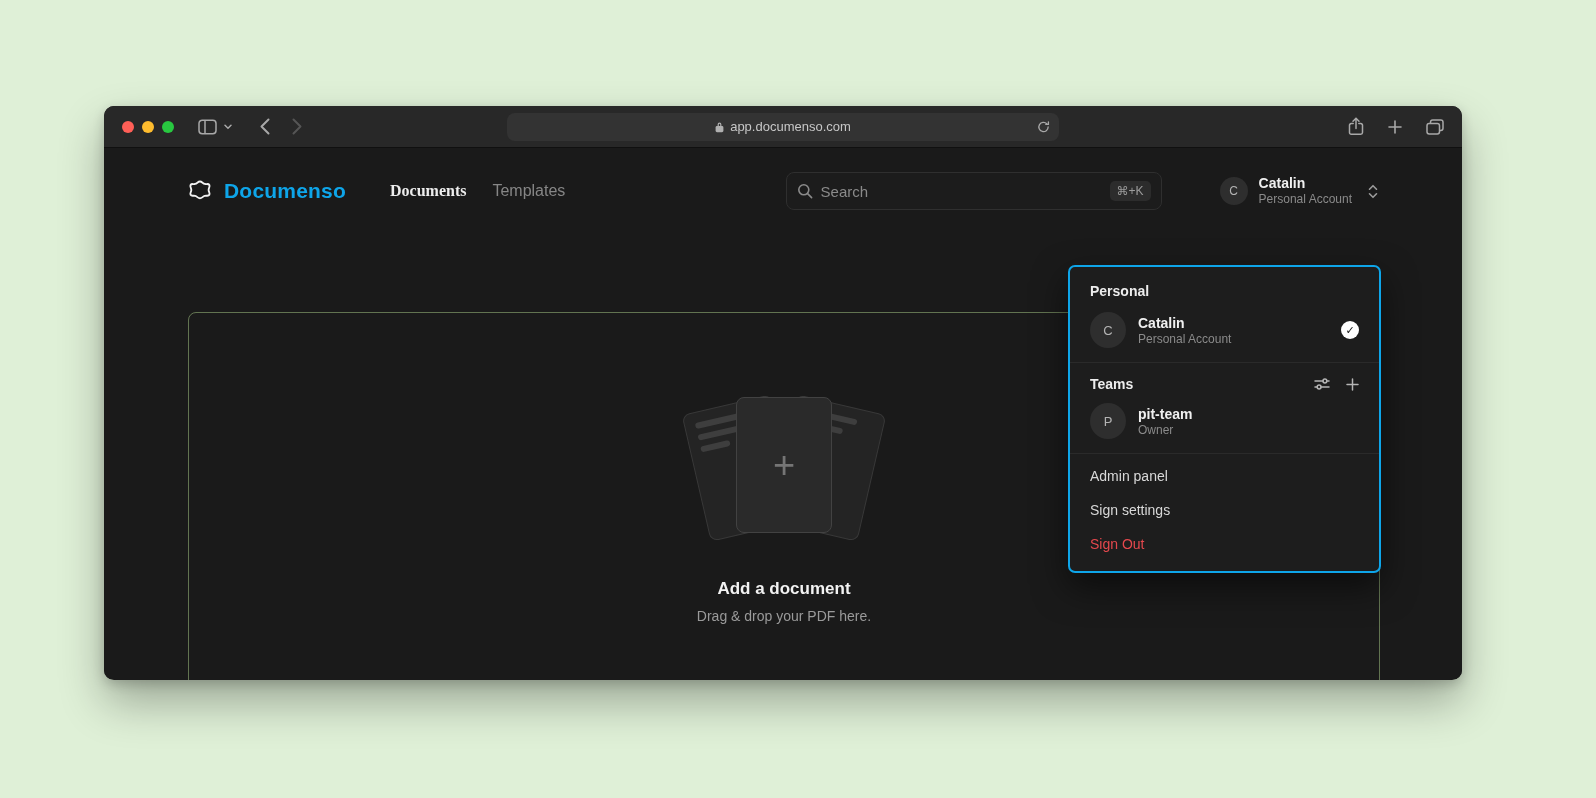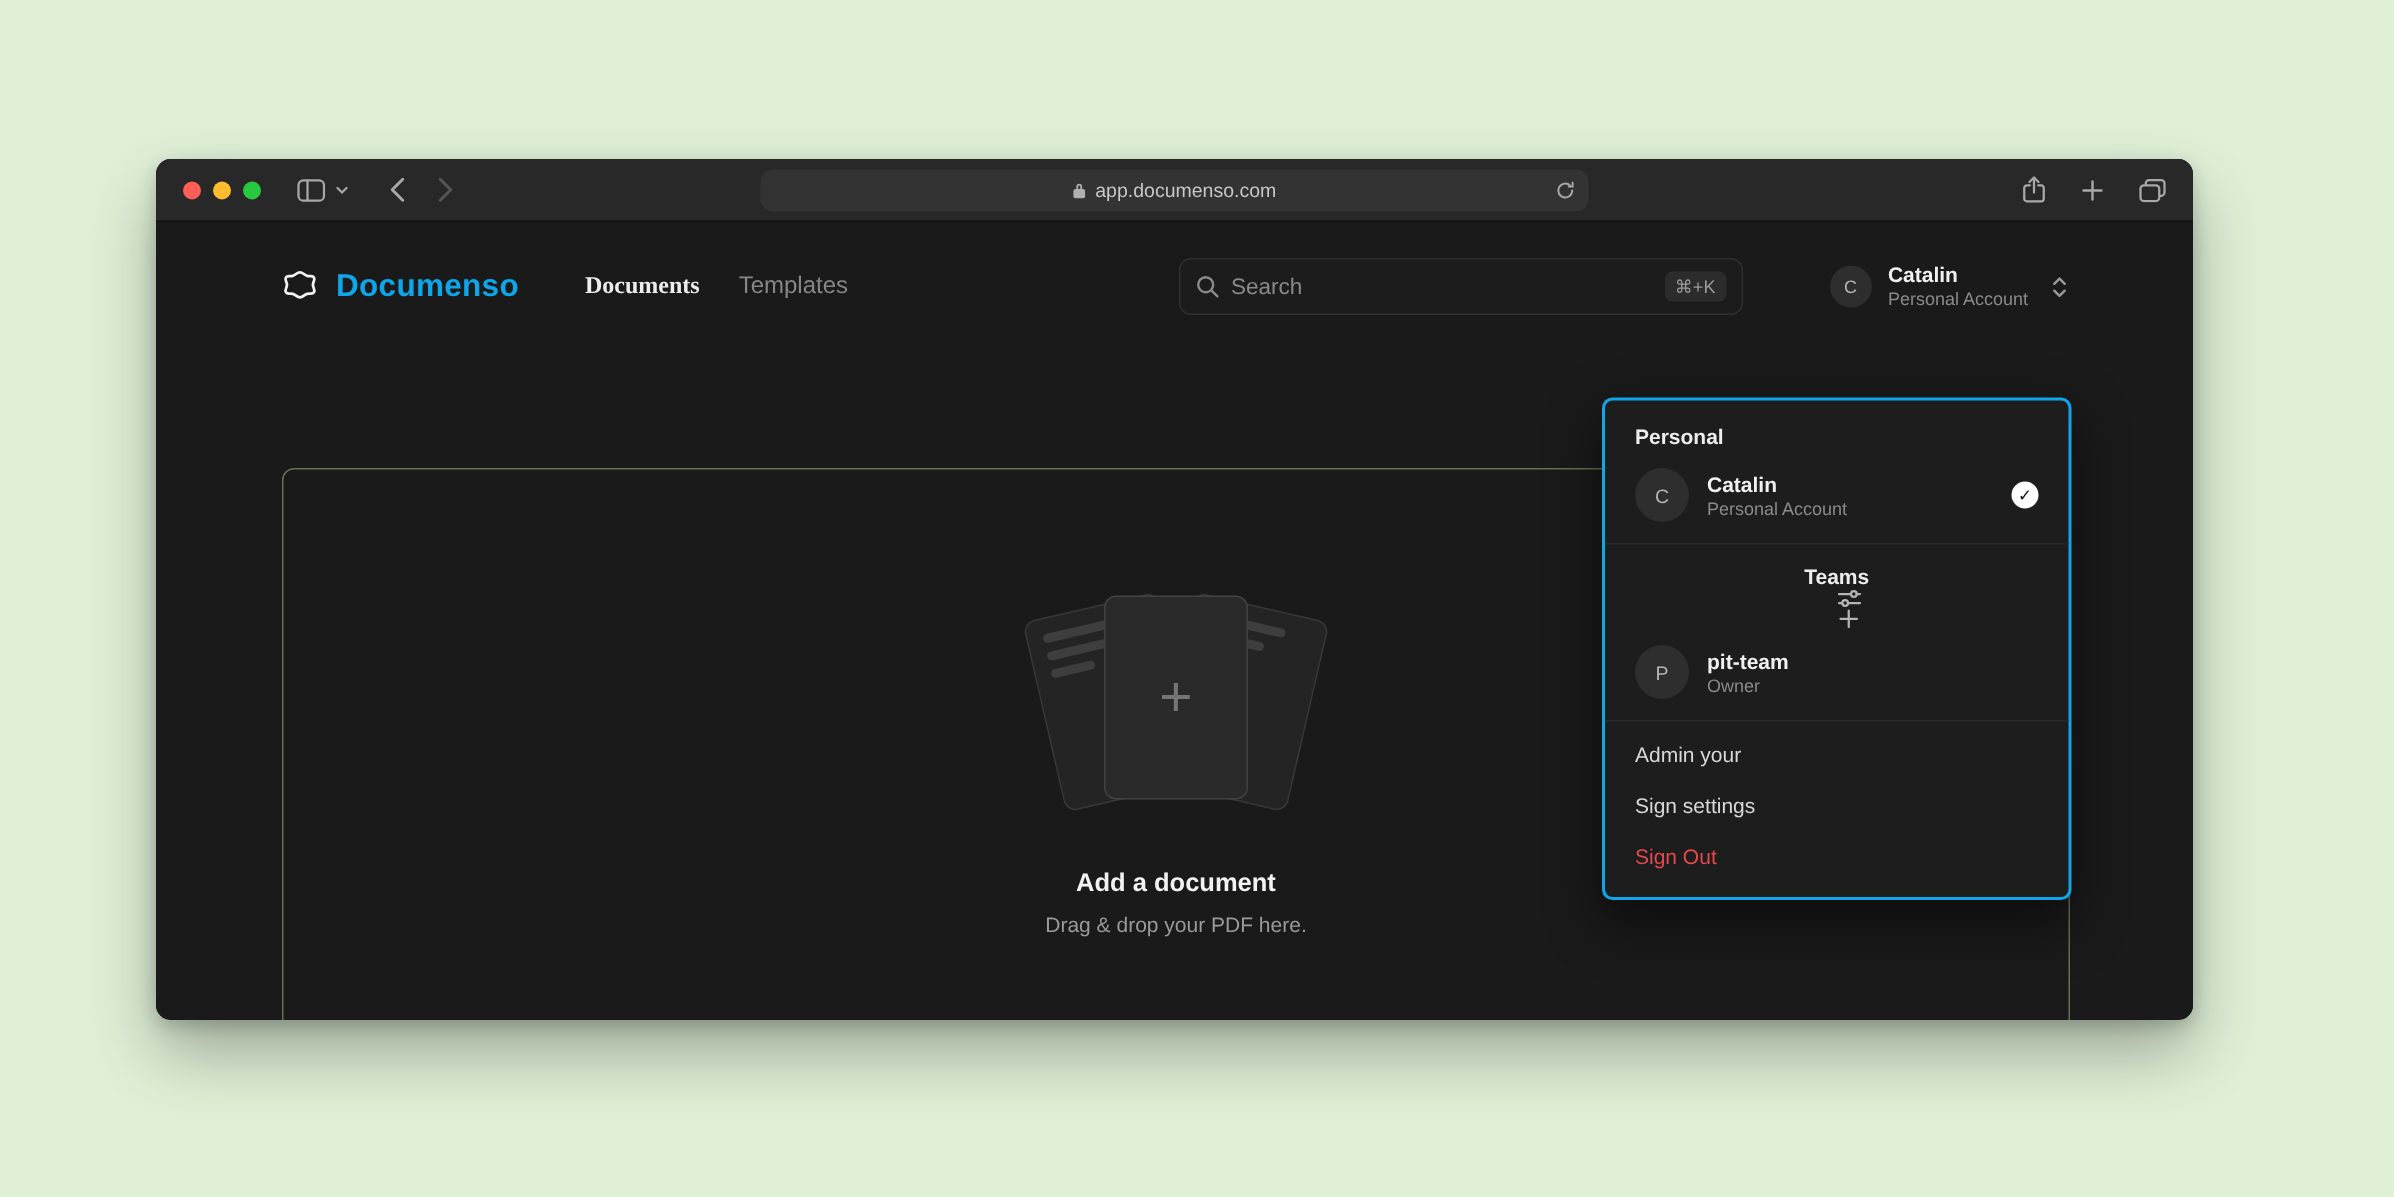--- a/index.html
+++ b/index.html
@@ -95,21 +95,21 @@
   .menu-label { padding:10px 20px 6px; font-weight:700; color:#ededed; font-size:14px; }
   .menu-acct { display:flex; align-items:center; gap:12px; padding:7px 20px 9px; cursor:pointer; }
   .menu-acct .name { font-size:14px; font-weight:600; color:#f0f0f0; line-height:1.3; }
   .menu-acct .sub { font-size:12px; color:#8a8a8a; }
   .menu-acct .grow { flex:1; }
   .check-badge {
     width:18px; height:18px; border-radius:50%; background:#ffffff; color:#111;
     display:flex; align-items:center; justify-content:center; font-size:11px; font-weight:700;
   }
   .menu-divider { border-top:1px solid #2a2a2a; margin:5px 0; }
-  .teams-row { display:flex; align-items:center; padding:8px 20px 4px;flex-direction:column; }
+  .teams-row { display:flex; align-items:center; padding:8px 20px 4px; }
   .teams-row .tlabel { font-weight:700; color:#ededed; flex:1; }
   .teams-row .ticon { color:#b5b5b5; display:flex; margin-left:16px; cursor:pointer; }
   .menu-link { padding:9px 20px; color:#d8d8d8; cursor:pointer; }
   .menu-link.danger { color:#e5484d; }
 
   
   .dropzone {
     position:absolute; left:84px; top:164px; width:1192px; height:392px;
     border:1px solid rgba(158,191,127,.55); border-radius:8px;
     display:flex; flex-direction:column; align-items:center; justify-content:center;
@@ -289,21 +289,21 @@
         <div class="menu-acct">
           <span class="avatar md">P</span>
           <span class="grow">
             <div class="name">pit-team</div>
             <div class="sub">Owner</div>
           </span>
         </div>
 
         <div class="menu-divider"></div>
 
-        <div class="menu-link">Admin your</div>
+        <div class="menu-link">Admin panel</div>
         <div class="menu-link">Sign settings</div>
         <div class="menu-link danger">Sign Out</div>
       </div>
 
       <div class="dropzone">
         <div class="cards">
           <div class="card left">
             <div class="bars">
                 <div class="bar b1"></div>
                 <div class="bar b2"></div>

